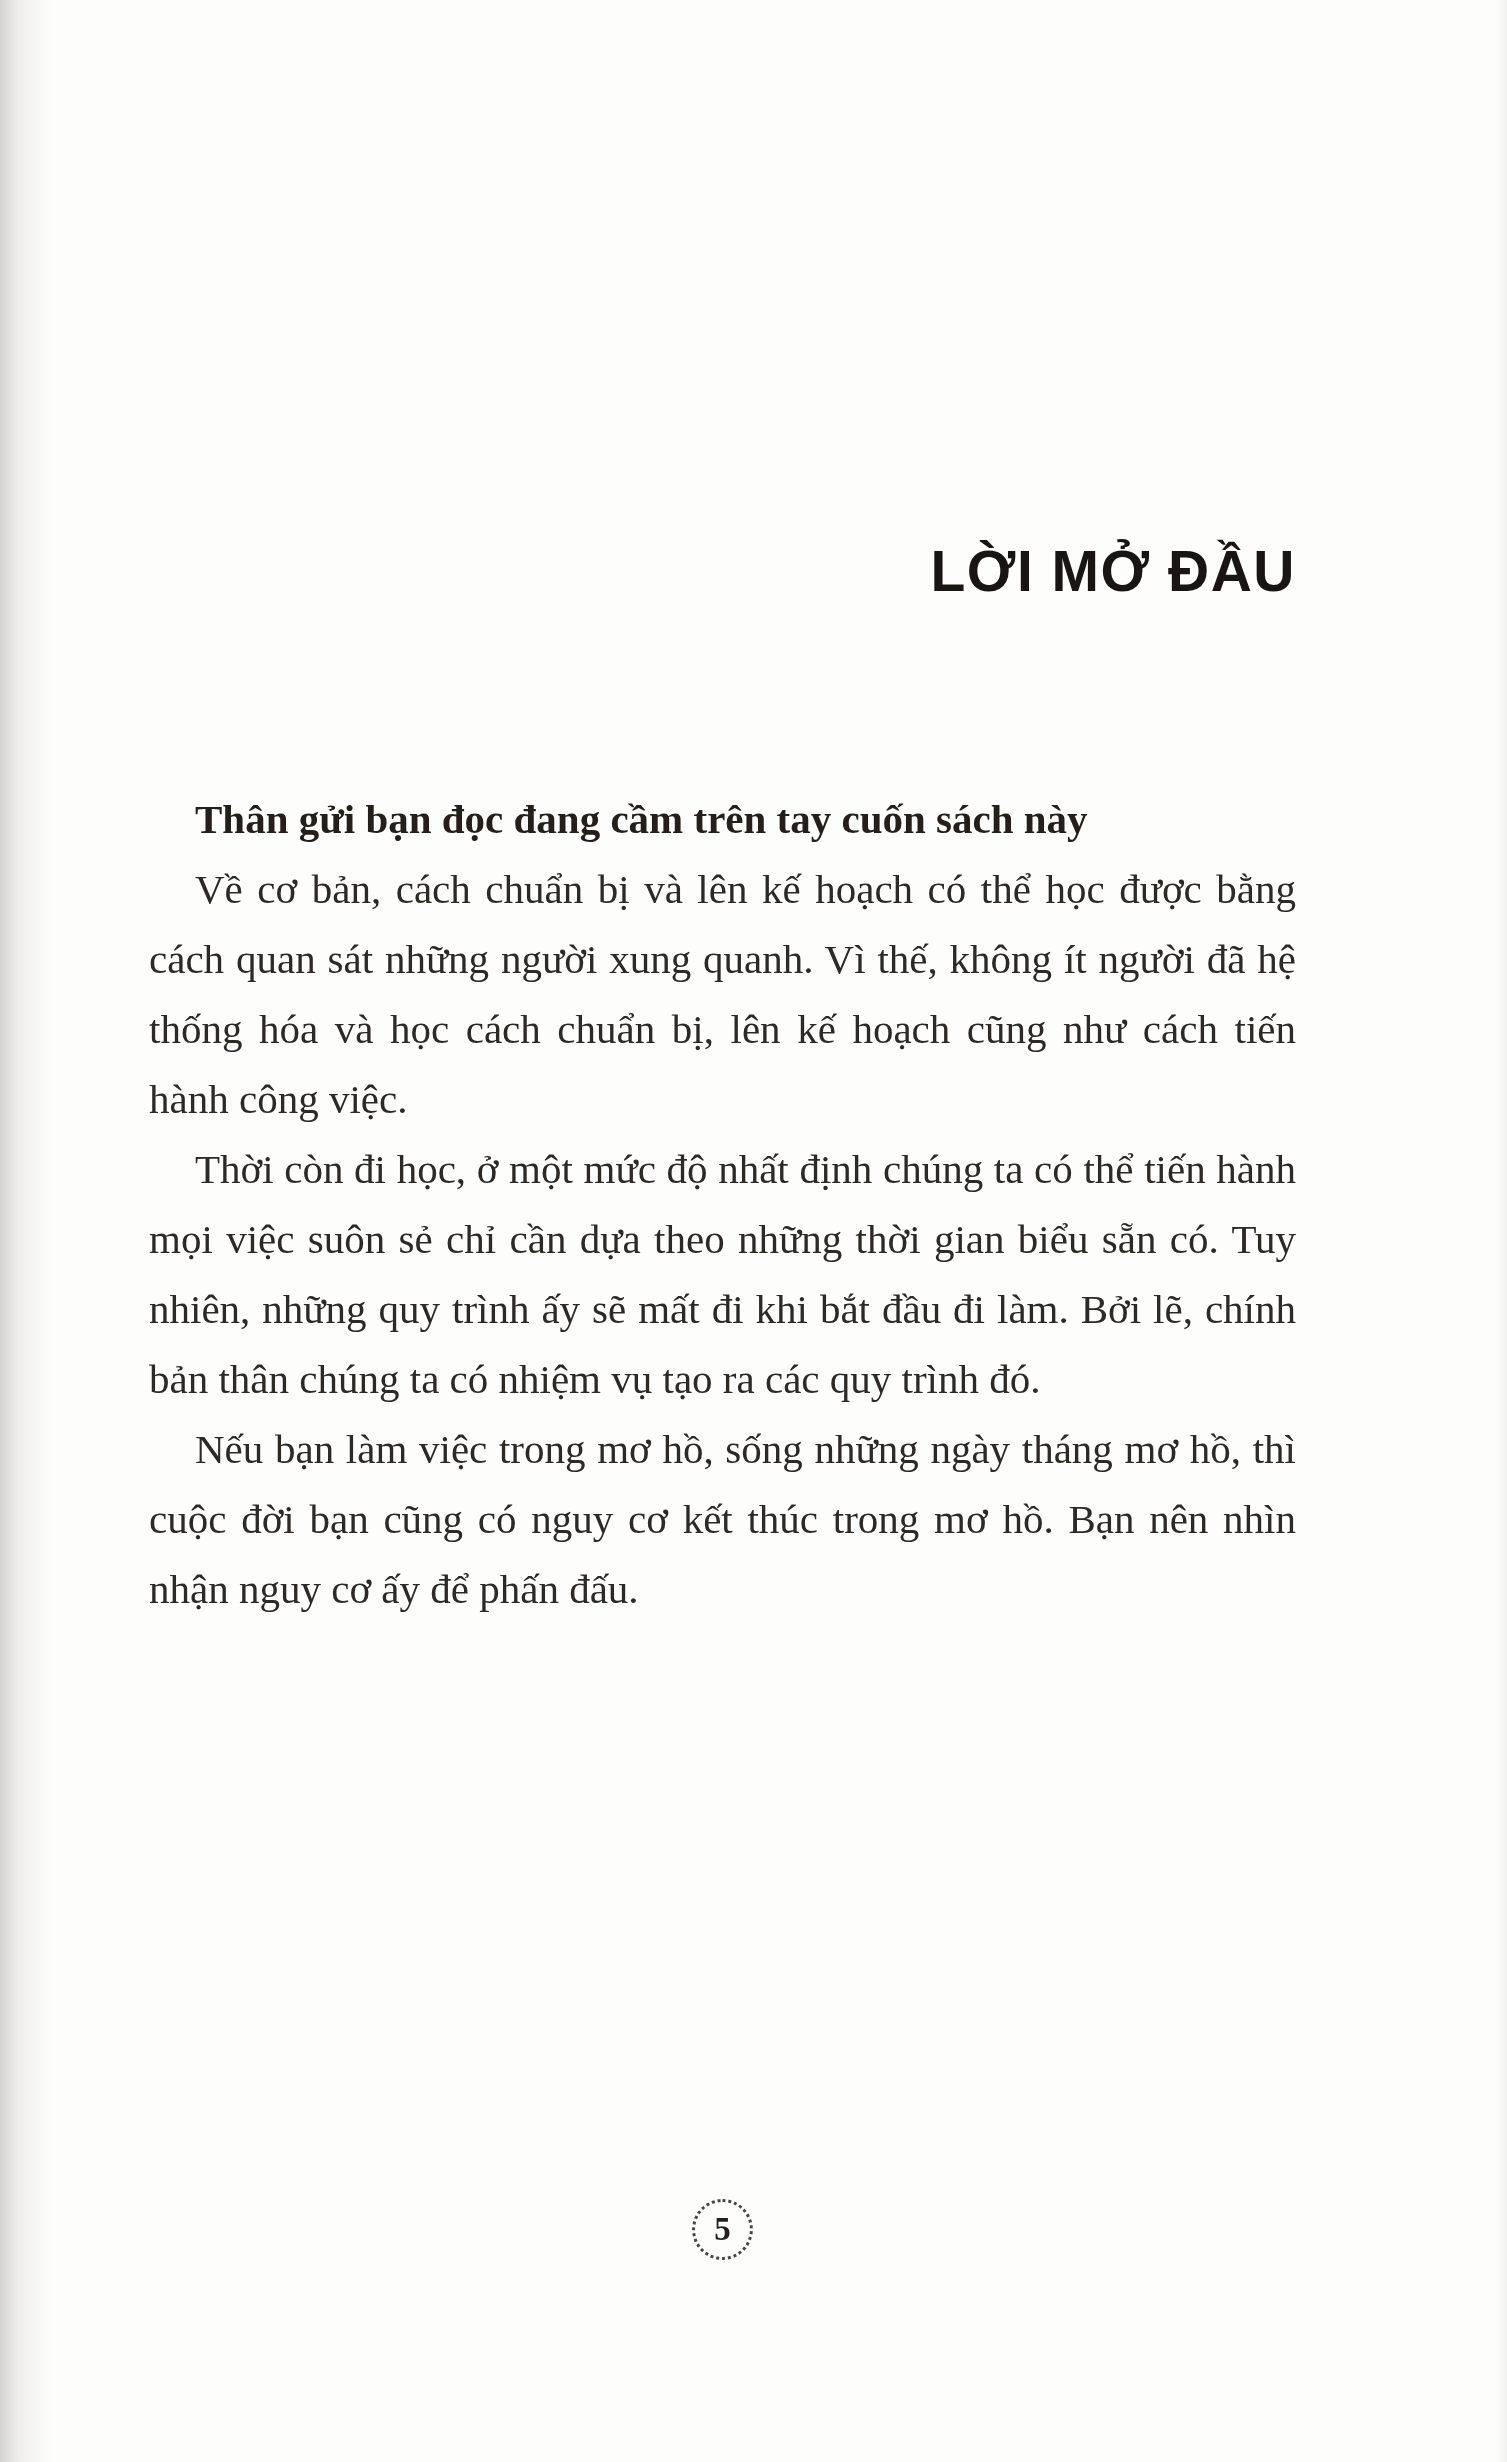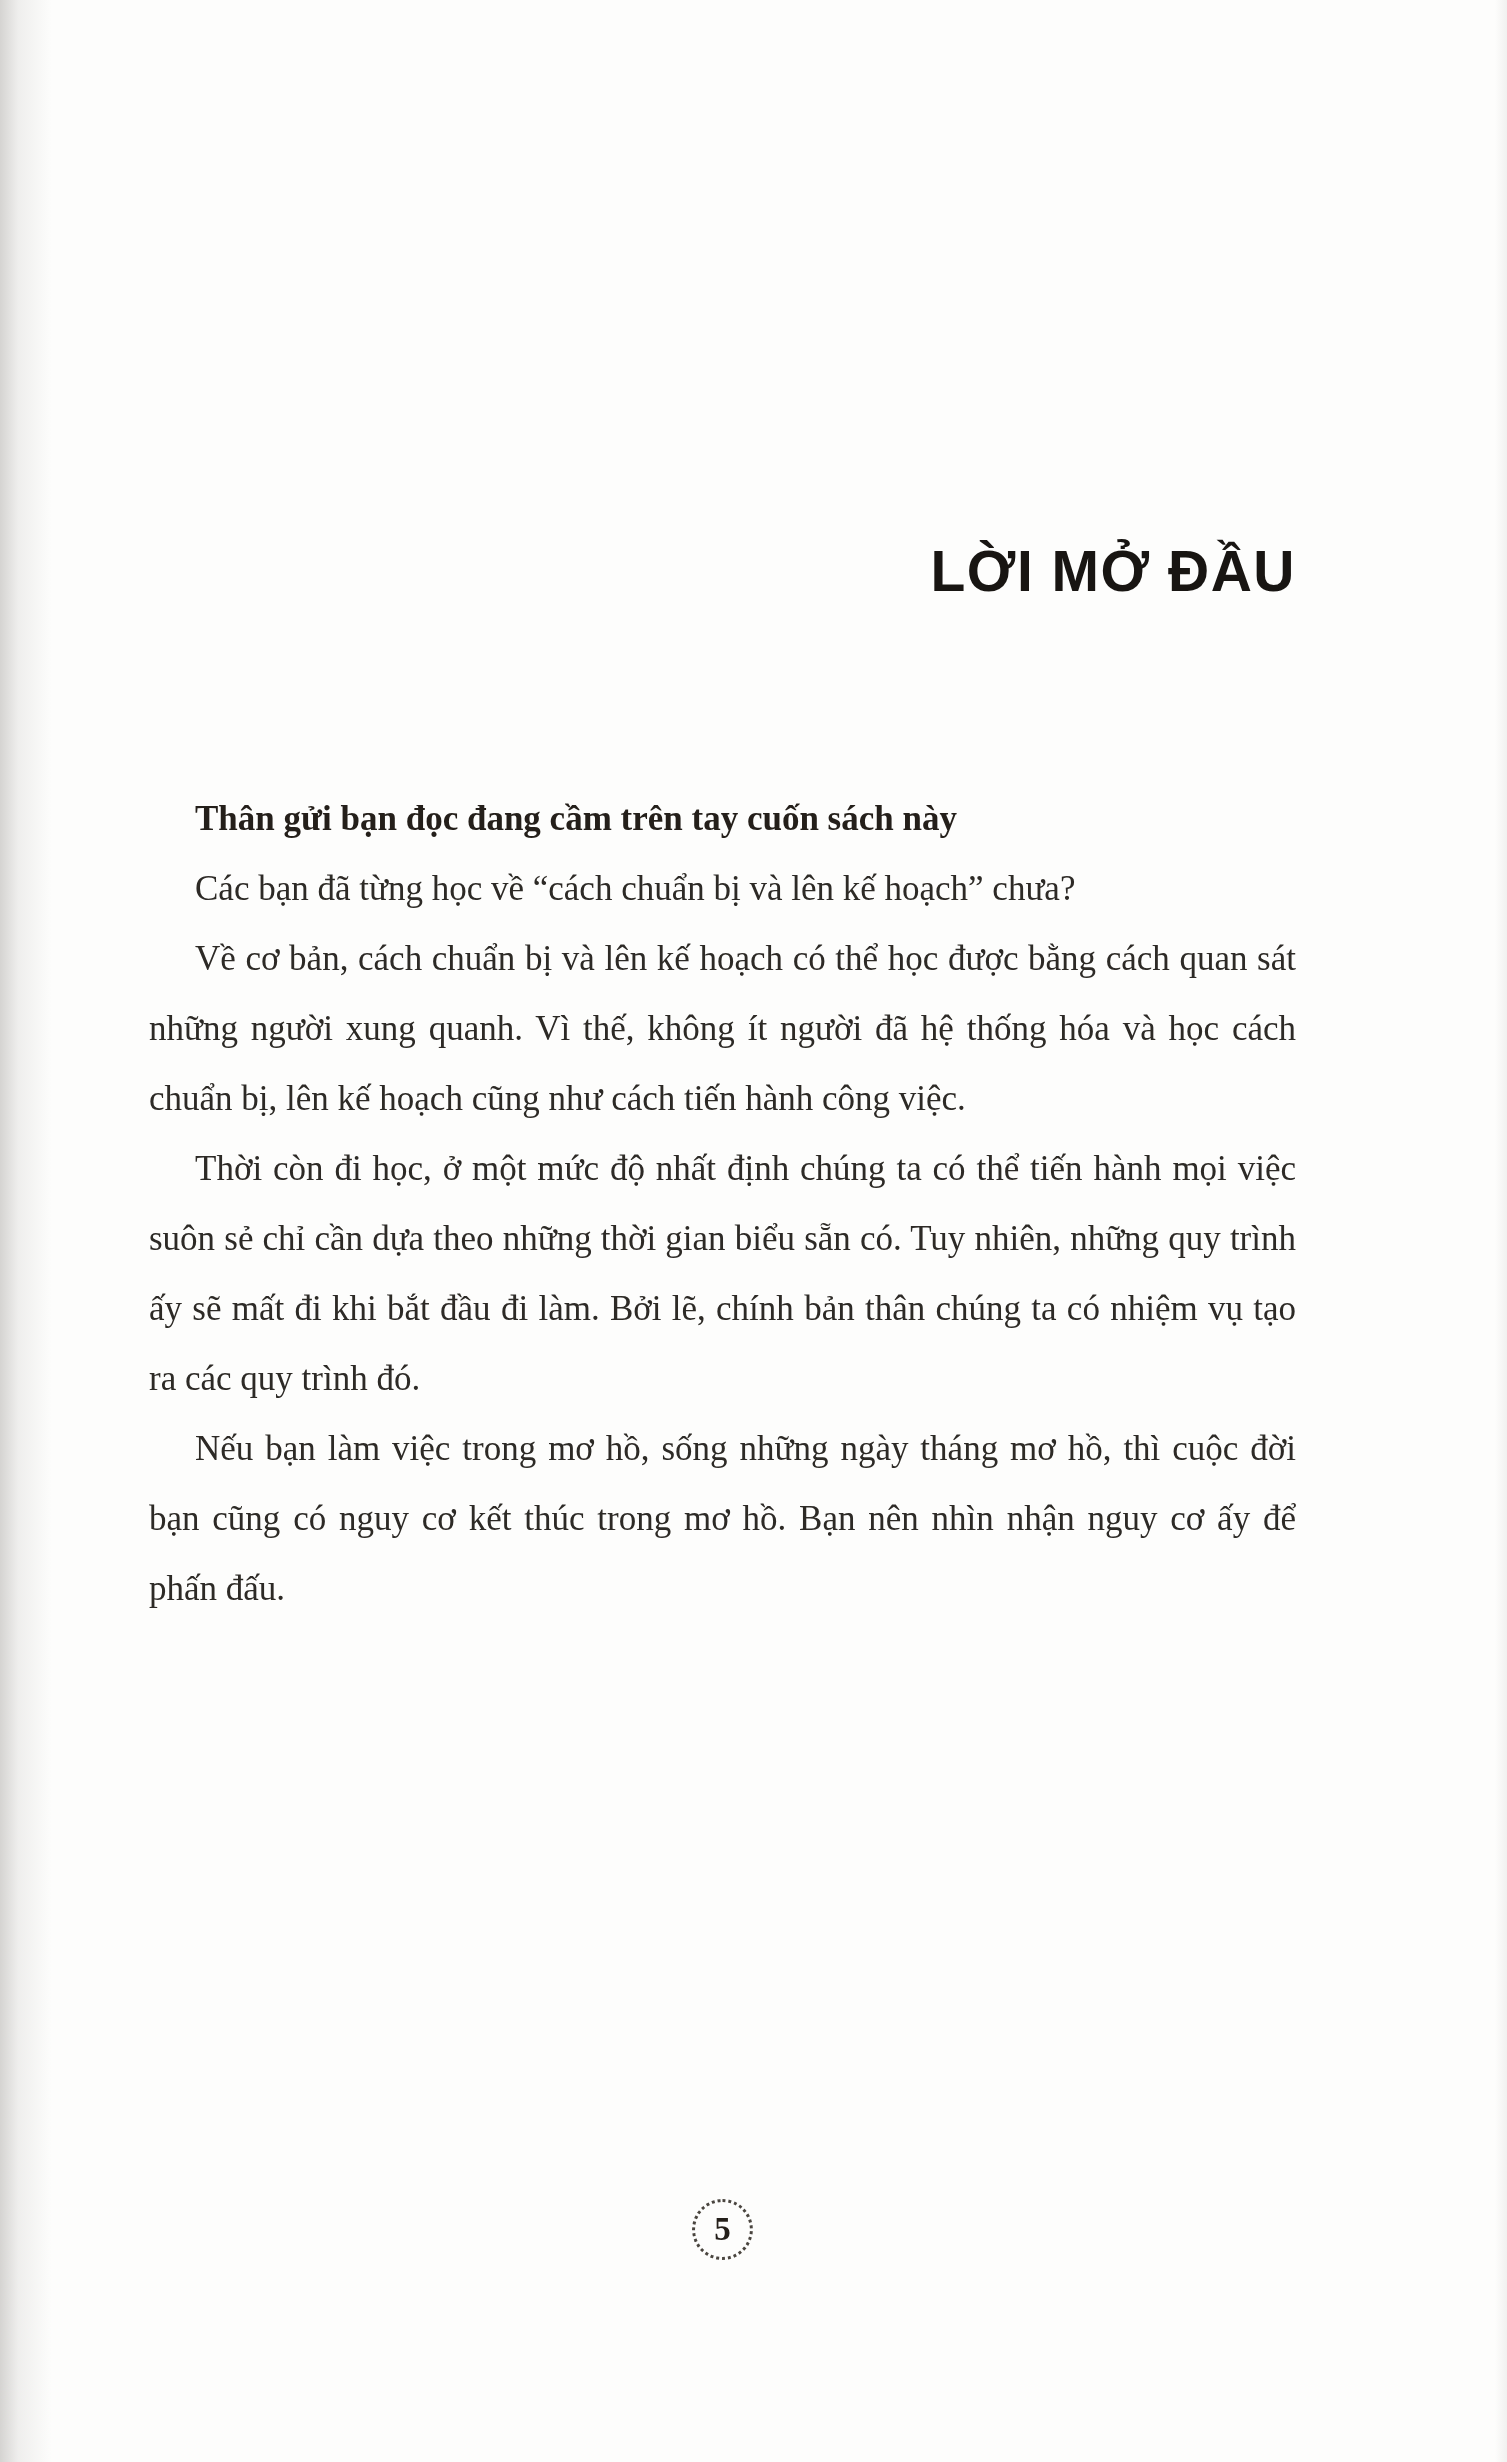--- a/index.html
+++ b/index.html
@@ -56,21 +56,21 @@
     font-size: 57px;
     letter-spacing: 1.5px;
     color: #181512;
   }
 
   .text-block {
     position: absolute;
     top: 784px;
     left: 149px;
     width: 1147px;
-    font-size: 35px;
+    font-size: 41px;
     line-height: 70px;
     text-align: justify;
   }
 
   .text-block p {
     margin: 0;
     padding: 0;
     text-indent: 46px;
   }
 
@@ -112,21 +112,20 @@
 
 <div class="page">
 
   <div class="gutter-shadow"></div>
   <div class="edge-shadow-right"></div>
 
   <h1 class="chapter-title">LỜI MỞ ĐẦU</h1>
 
   <div class="text-block">
     <p class="lead">Thân gửi bạn đọc đang cầm trên tay cuốn sách này</p>
-    <p>Các bạn đã từng học về “cách chuẩn bị và lên kế hoạch” chưa?</p>
     <p>Về cơ bản, cách chuẩn bị và lên kế hoạch có thể học được bằng cách quan sát những người xung quanh. Vì thế, không ít người đã hệ thống hóa và học cách chuẩn bị, lên kế hoạch cũng như cách tiến hành công việc.</p>
     <p>Thời còn đi học, ở một mức độ nhất định chúng ta có thể tiến hành mọi việc suôn sẻ chỉ cần dựa theo những thời gian biểu sẵn có. Tuy nhiên, những quy trình ấy sẽ mất đi khi bắt đầu đi làm. Bởi lẽ, chính bản thân chúng ta có nhiệm vụ tạo ra các quy trình đó.</p>
     <p>Nếu bạn làm việc trong mơ hồ, sống những ngày tháng mơ hồ, thì cuộc đời bạn cũng có nguy cơ kết thúc trong mơ hồ. Bạn nên nhìn nhận nguy cơ ấy để phấn đấu.</p>
   </div>
 
   <div class="pagenum-row">
     <div class="pagenum-circle">
       <span>5</span>
     </div>
   </div>

